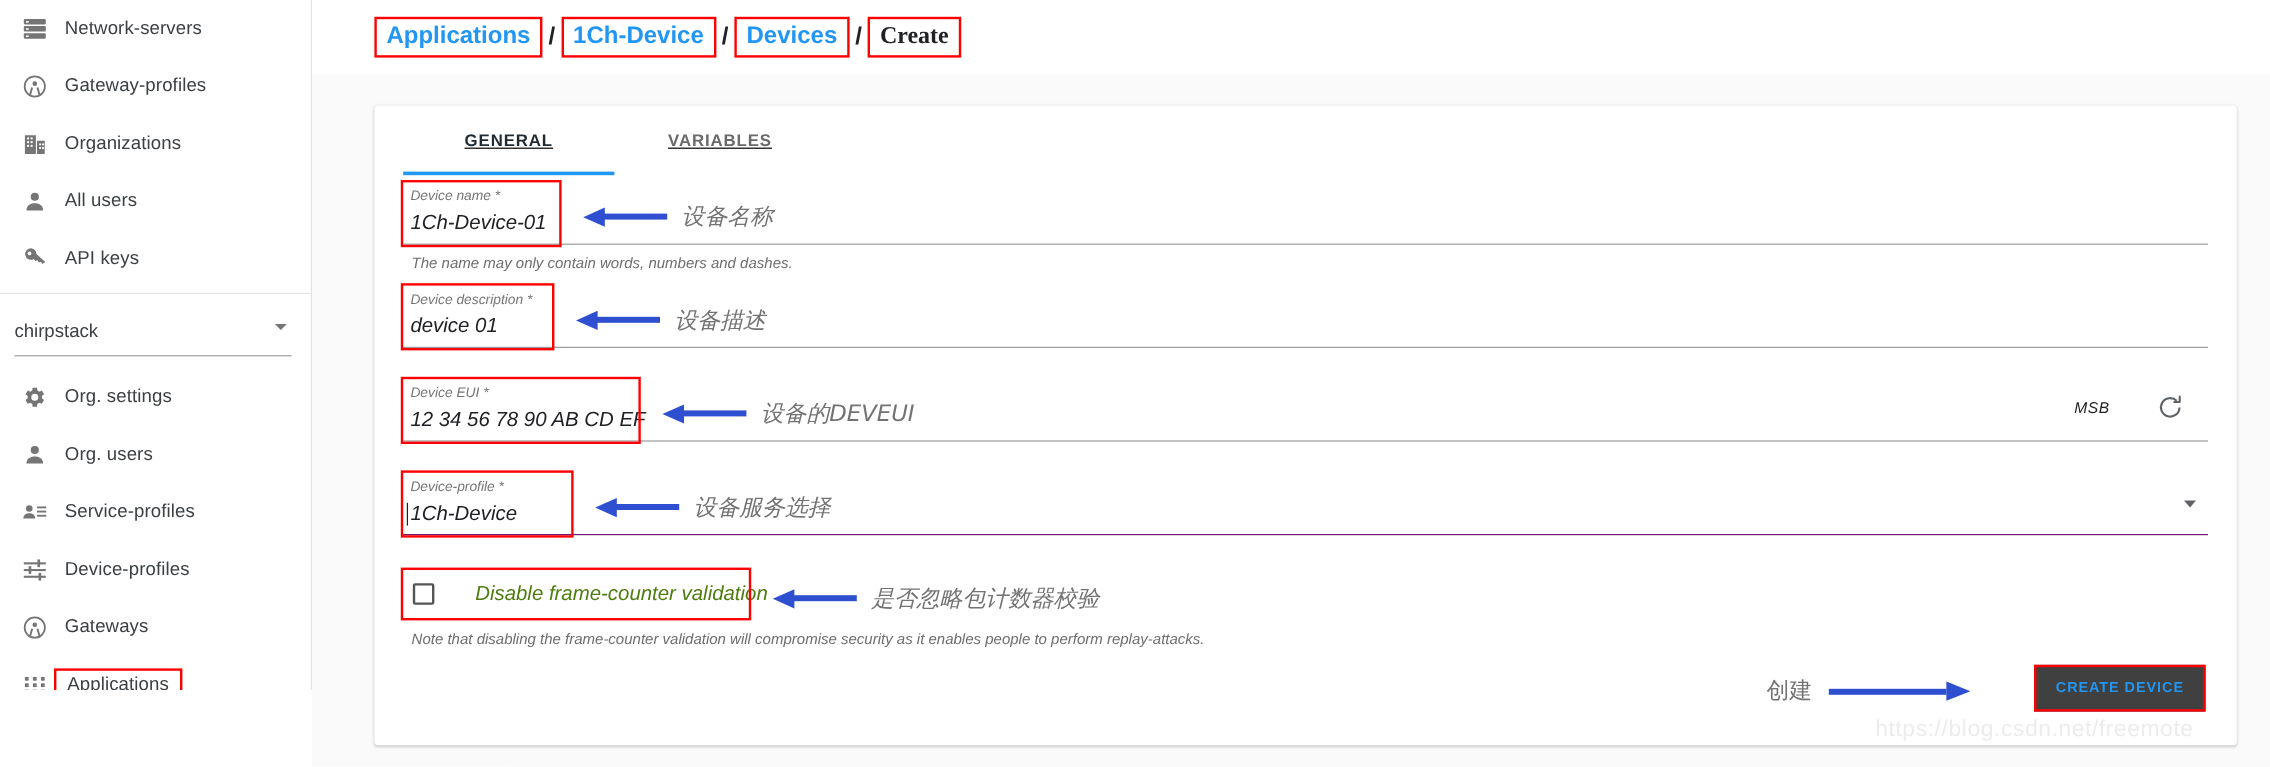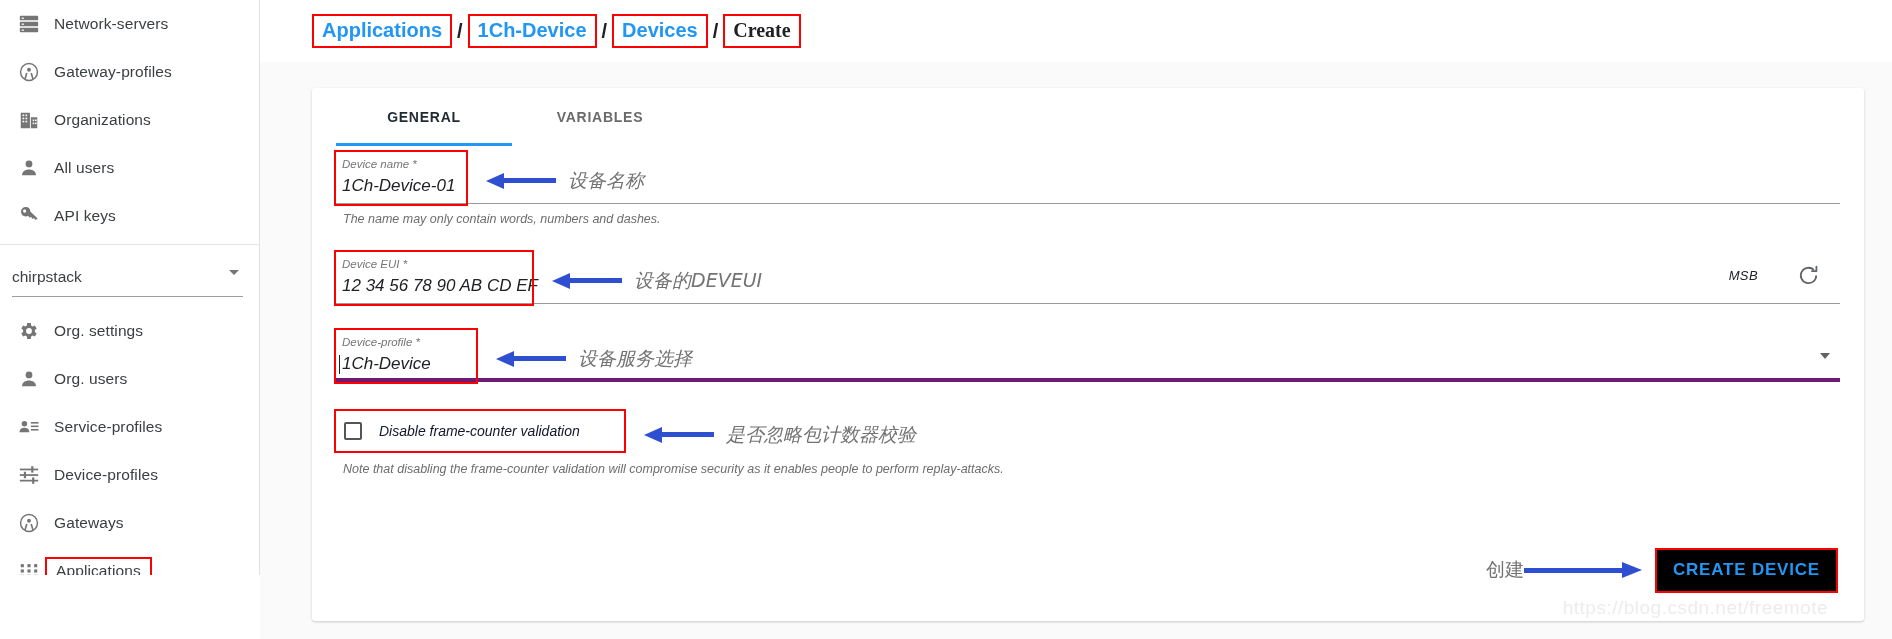--- a/index.html
+++ b/index.html
@@ -135,20 +135,21 @@
     border-radius: 3px;
     box-shadow: 0 1px 3px rgba(0,0,0,0.13), 0 1px 2px rgba(0,0,0,0.08);
     overflow: hidden;
   }
 
   
   #tabs {
     display: flex;
     height: 58px;
     padding-left: 24px;
+    text-decoration: underline;
   }
   .tab {
     width: 176px;
     display: flex;
     align-items: center;
     justify-content: center;
     font-size: 14px;
     font-weight: bold;
     letter-spacing: 0.75px;
     color: #6a6a6a;
@@ -174,21 +175,21 @@
     position: relative;
     margin: 0 24px;
   }
 
   .mat-field {
     position: relative;
     border-bottom: 1px solid #9b9b9b;
     height: 52px;
     padding-left: 6px;
   }
-  .mat-field.focused { border-bottom: 4px solid #701a75; }
+  .mat-field.focused { border-bottom: 1px solid #701a75; }
   .flabel {
     position: absolute;
     top: 6px;
     left: 6px;
     font-size: 11.5px;
     color: #757575;
     white-space: nowrap;
   }
   .fvalue {
     position: absolute;
@@ -265,21 +266,21 @@
     border-bottom: 8px solid transparent;
     border-left: 20px solid #2e4fd0;
   }
   .cn {
     font-size: 19px;
     color: #737373;
     white-space: nowrap;
     margin-left: 12px;
     font-family: "DejaVu Sans", sans-serif;
   }
-  .cn.before { margin-left: 0; }
+  .cn.before { margin-left: 0; margin-right: 14px; }
 
   
   .msb {
     position: absolute;
     right: 82px;
     top: 16px;
     font-size: 13px;
     color: #202124;
     letter-spacing: 0.4px;
   }
@@ -311,41 +312,41 @@
     padding-left: 8px;
   }
   .cbox {
     width: 18px; height: 18px;
     border: 2px solid #555;
     border-radius: 2px;
     flex: 0 0 18px;
     cursor: pointer;
   }
   .clabel {
-    font-size: 14px;
-    color: #0f172a;
-    margin-left: 17px;
+    font-size: 17px;
+    color: #4d7c0f;
+    margin-left: 34px;
     white-space: nowrap;
   }
 
   
   #create-row {
     position: absolute;
     right: 26px;
     bottom: 28px;
   }
   .create-btn {
     border: 2.5px solid #ff0000;
     padding: 10px 16px 11px 16px;
-    font-size: 17px;
+    font-size: 12px;
     font-weight: bold;
     letter-spacing: 0.8px;
     color: #2196f3;
     cursor: pointer;
-    background: #000000;
+    background: #404040;
     white-space: nowrap;
   }
 
   .watermark {
     position: absolute;
     right: 36px;
     bottom: 2px;
     font-size: 19px;
     color: #ececec;
     letter-spacing: 0.5px;
@@ -547,20 +548,31 @@
             <span class="fvalue">1Ch-Device-01</span>
           </div>
           <div class="redbox" style="left:-2px; top:-2px; width:134px; height:56px;"></div>
           <div class="annot" style="left:150px; top:16px;">
             <span class="arrow-left"></span>
             <span class="cn">设备名称</span>
           </div>
           <div class="hint">The name may only contain words, numbers and dashes.</div>
         </div>
 
+        <div class="field-row" style="margin-top:12px;">
+          <div class="mat-field">
+            <span class="flabel">Device description *</span>
+            <span class="fvalue">device 01</span>
+          </div>
+          <div class="redbox" style="left:-2px; top:-2px; width:128px; height:56px;"></div>
+          <div class="annot" style="left:144px; top:16px;">
+            <span class="arrow-left"></span>
+            <span class="cn">设备描述</span>
+          </div>
+        </div>
 
         <div class="field-row" style="margin-top:26px;">
           <div class="mat-field">
             <span class="flabel">Device EUI *</span>
             <span class="fvalue">12 34 56 78 90 AB CD EF</span>
             <span class="msb">MSB</span>
             <span class="refresh-btn">
               <svg width="25" height="25" viewBox="0 0 24 24" fill="none" stroke="currentColor" stroke-width="1.7">
                 <path d="M19.4 12a7.4 7.4 0 1 1-2.2-5.3"></path>
                 <path d="M19.6 3.4v4.3h-4.3" stroke-linecap="round" stroke-linejoin="round"></path>

